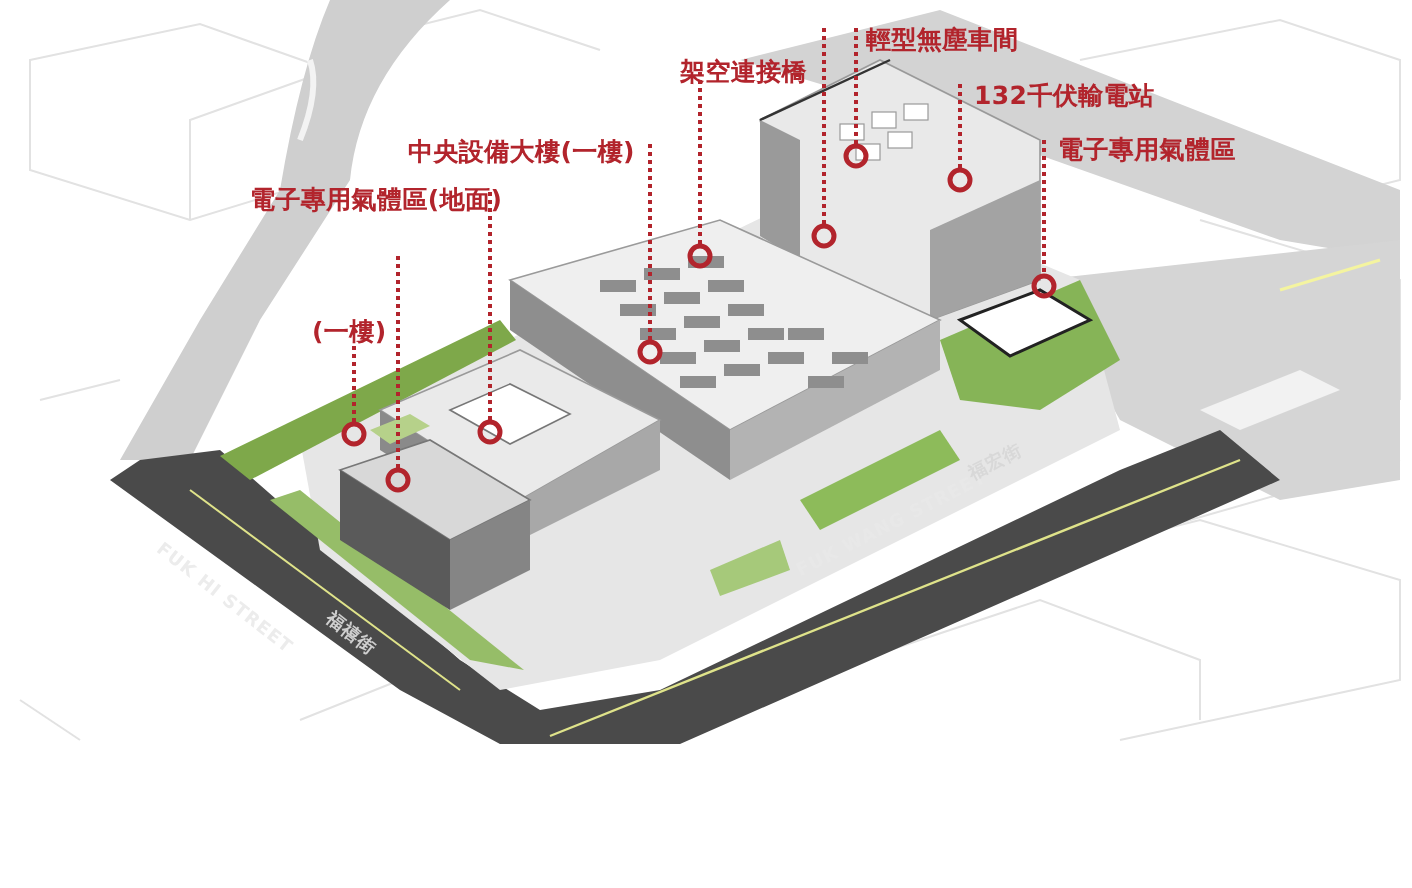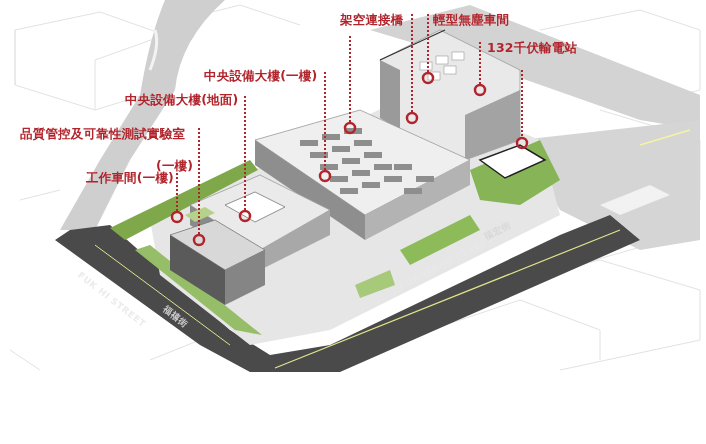--- a/index.html
+++ b/index.html
@@ -120,27 +120,26 @@
       <circle cx="480" cy="90" r="5"></circle>
       <circle cx="325" cy="176" r="5"></circle>
       <circle cx="522" cy="143" r="5"></circle>
       <circle cx="245" cy="216" r="5"></circle>
       <circle cx="199" cy="240" r="5"></circle>
       <circle cx="177" cy="217" r="5"></circle>
     </g>
   </svg>
 
   
-  <div class="label" style="left:340px;top:12px">架空連接橋</div>
+  <div class="label" style="left:340px;top:28px">架空連接橋</div>
   <div class="label" style="left:433px;top:12px">輕型無塵車間</div>
   <div class="label" style="left:487px;top:40px">132千伏輸電站</div>
   <div class="label" style="left:204px;top:68px">中央設備大樓(一樓)</div>
-  <div class="label" style="left:125px;top:92px">中央設備大樓(地面)</div>
-  <div class="label" style="left:20px;top:126px">品質管控及可靠性測試實驗室</div>
+  <div class="label" style="left:529px;top:67px">電子專用氣體區</div>
+  <div class="label" style="left:125px;top:92px">電子專用氣體區(地面)</div>
   <div class="label" style="left:156px;top:158px">(一樓)</div>
-  <div class="label" style="left:86px;top:170px">工作車間(一樓)</div>
 
   
   <div class="street" style="left:82px;top:270px;transform:rotate(38deg);transform-origin:left top;color:#ececec">FUK HI STREET</div>
   <div class="street" style="left:168px;top:303px;transform:rotate(38deg);transform-origin:left top;color:#cfcfcf">福禧街</div>
   <div class="street" style="left:397px;top:282px;transform:rotate(-27deg);transform-origin:left top">FUK WANG STREET</div>
   <div class="street" style="left:482px;top:232px;transform:rotate(-27deg);transform-origin:left top;color:#d8d8d8">福宏街</div>
 </div>
 
 </body></html>

